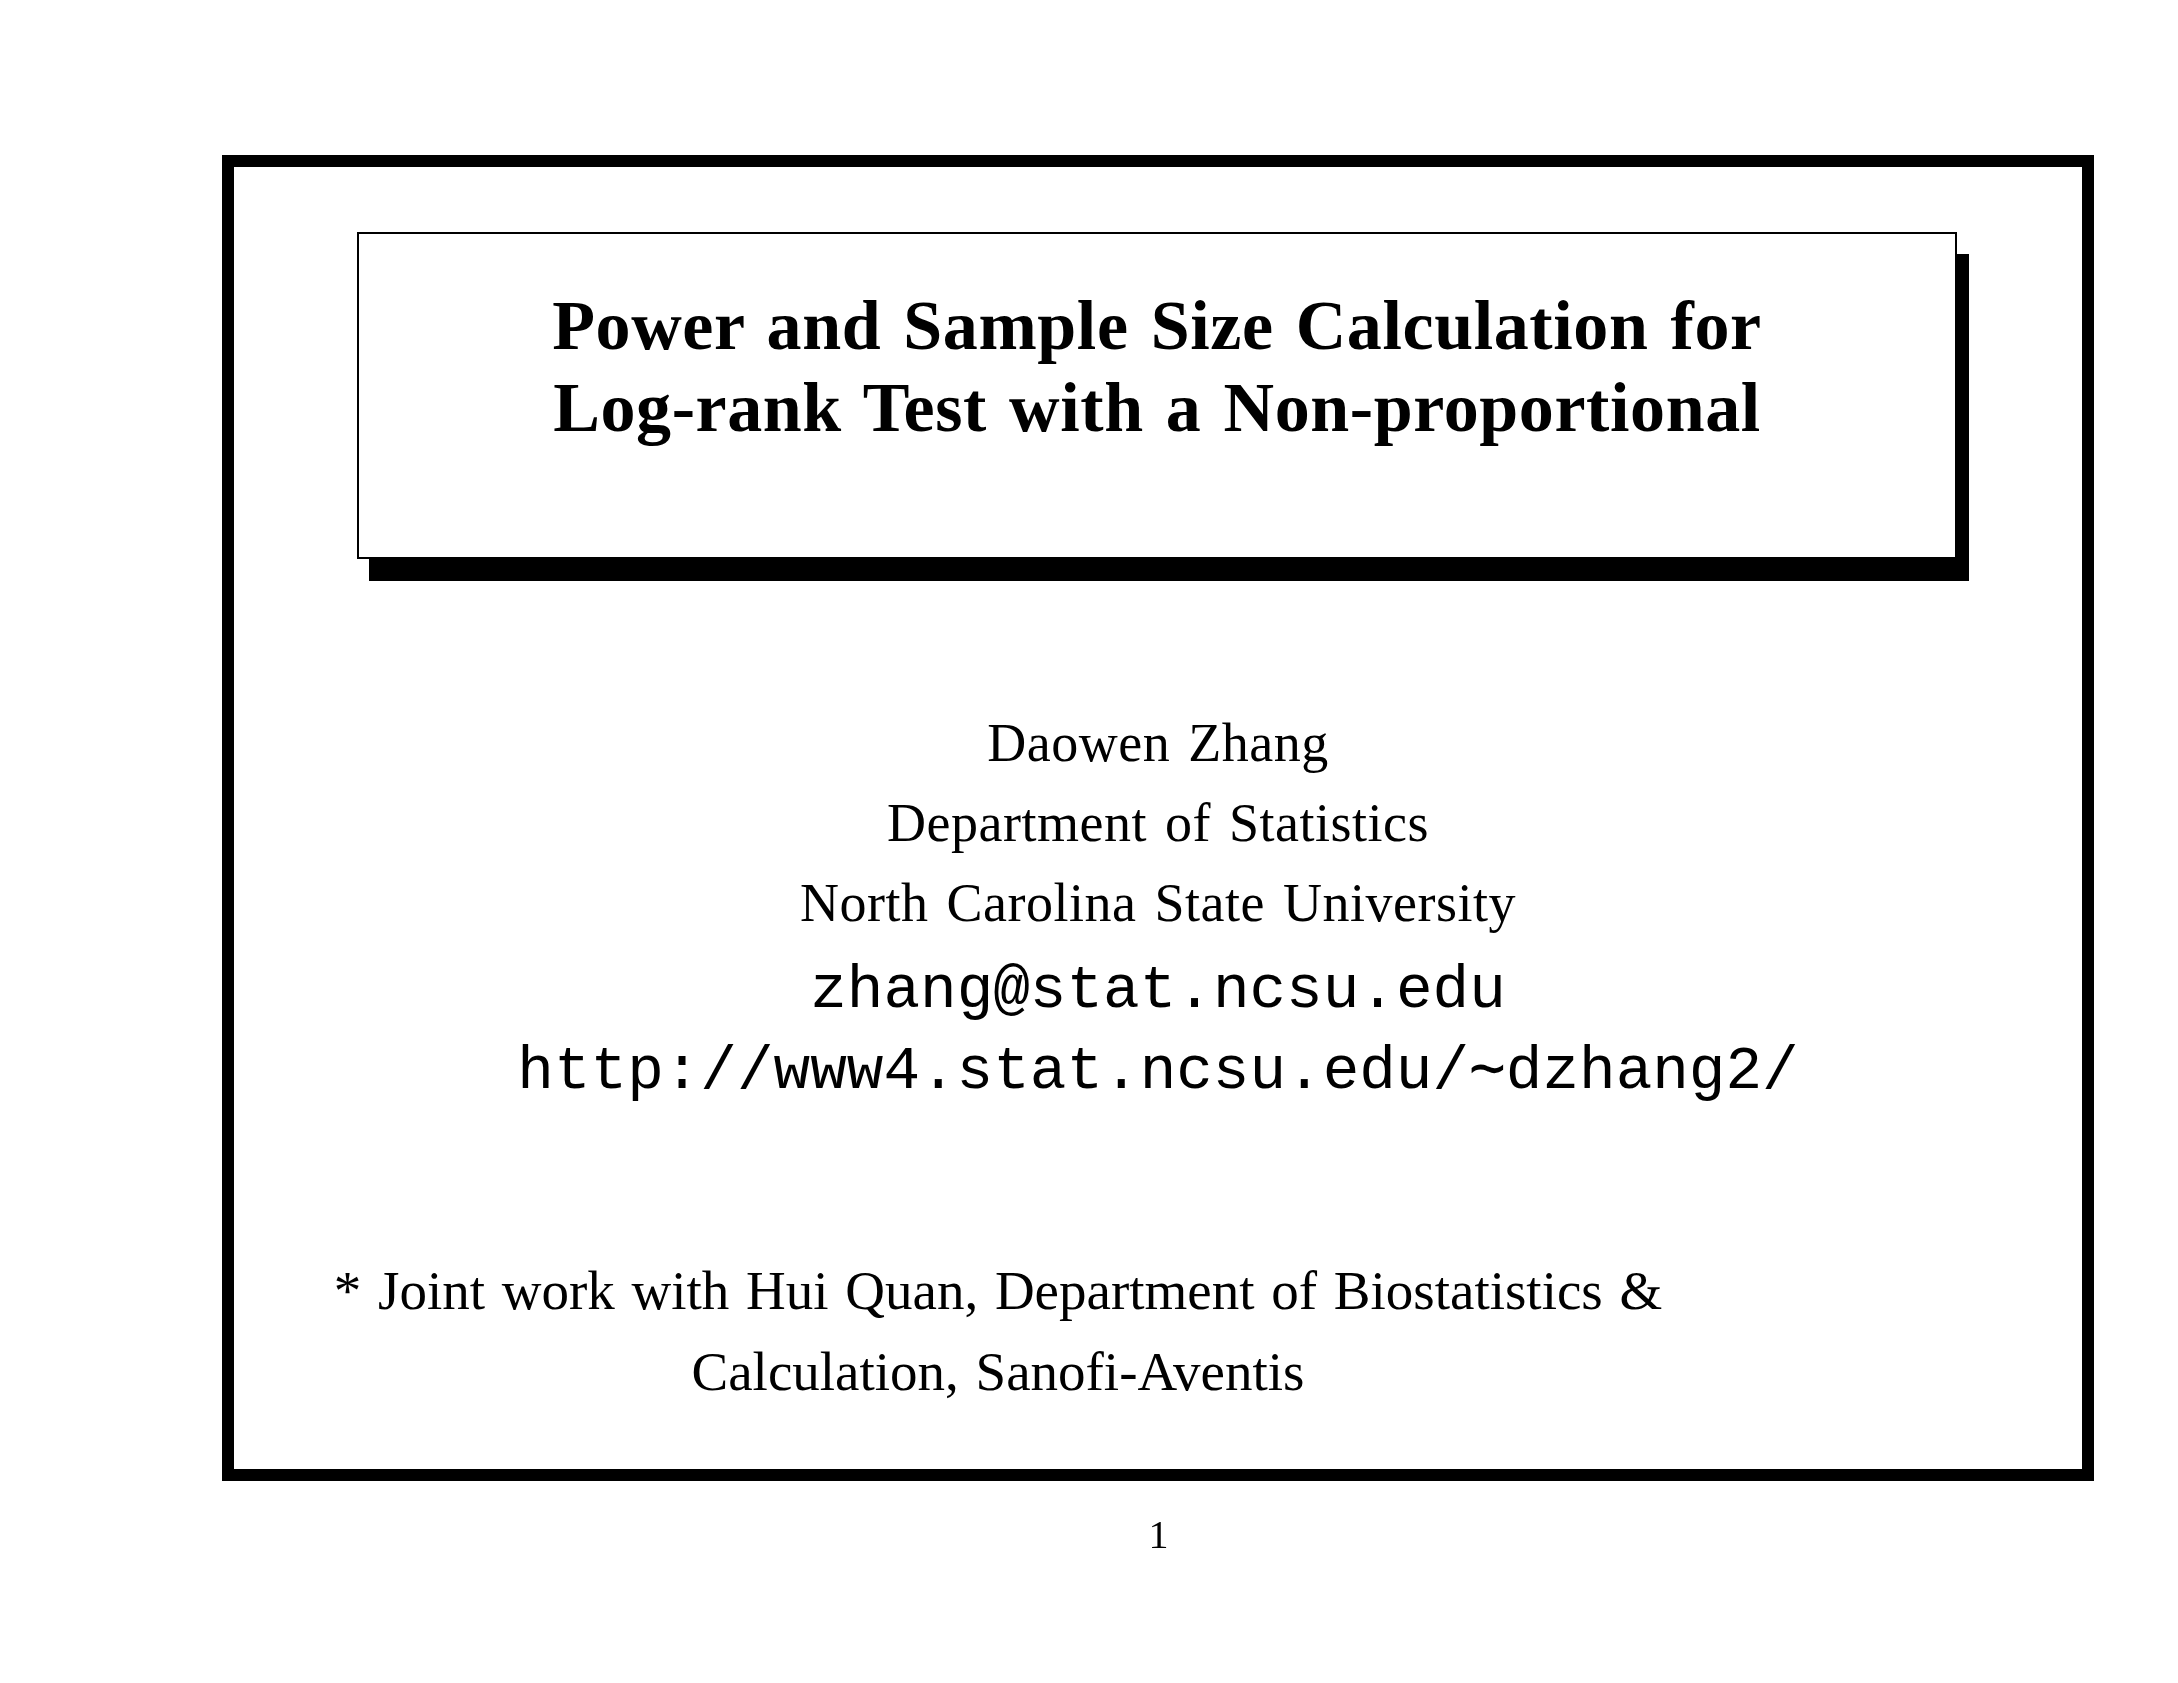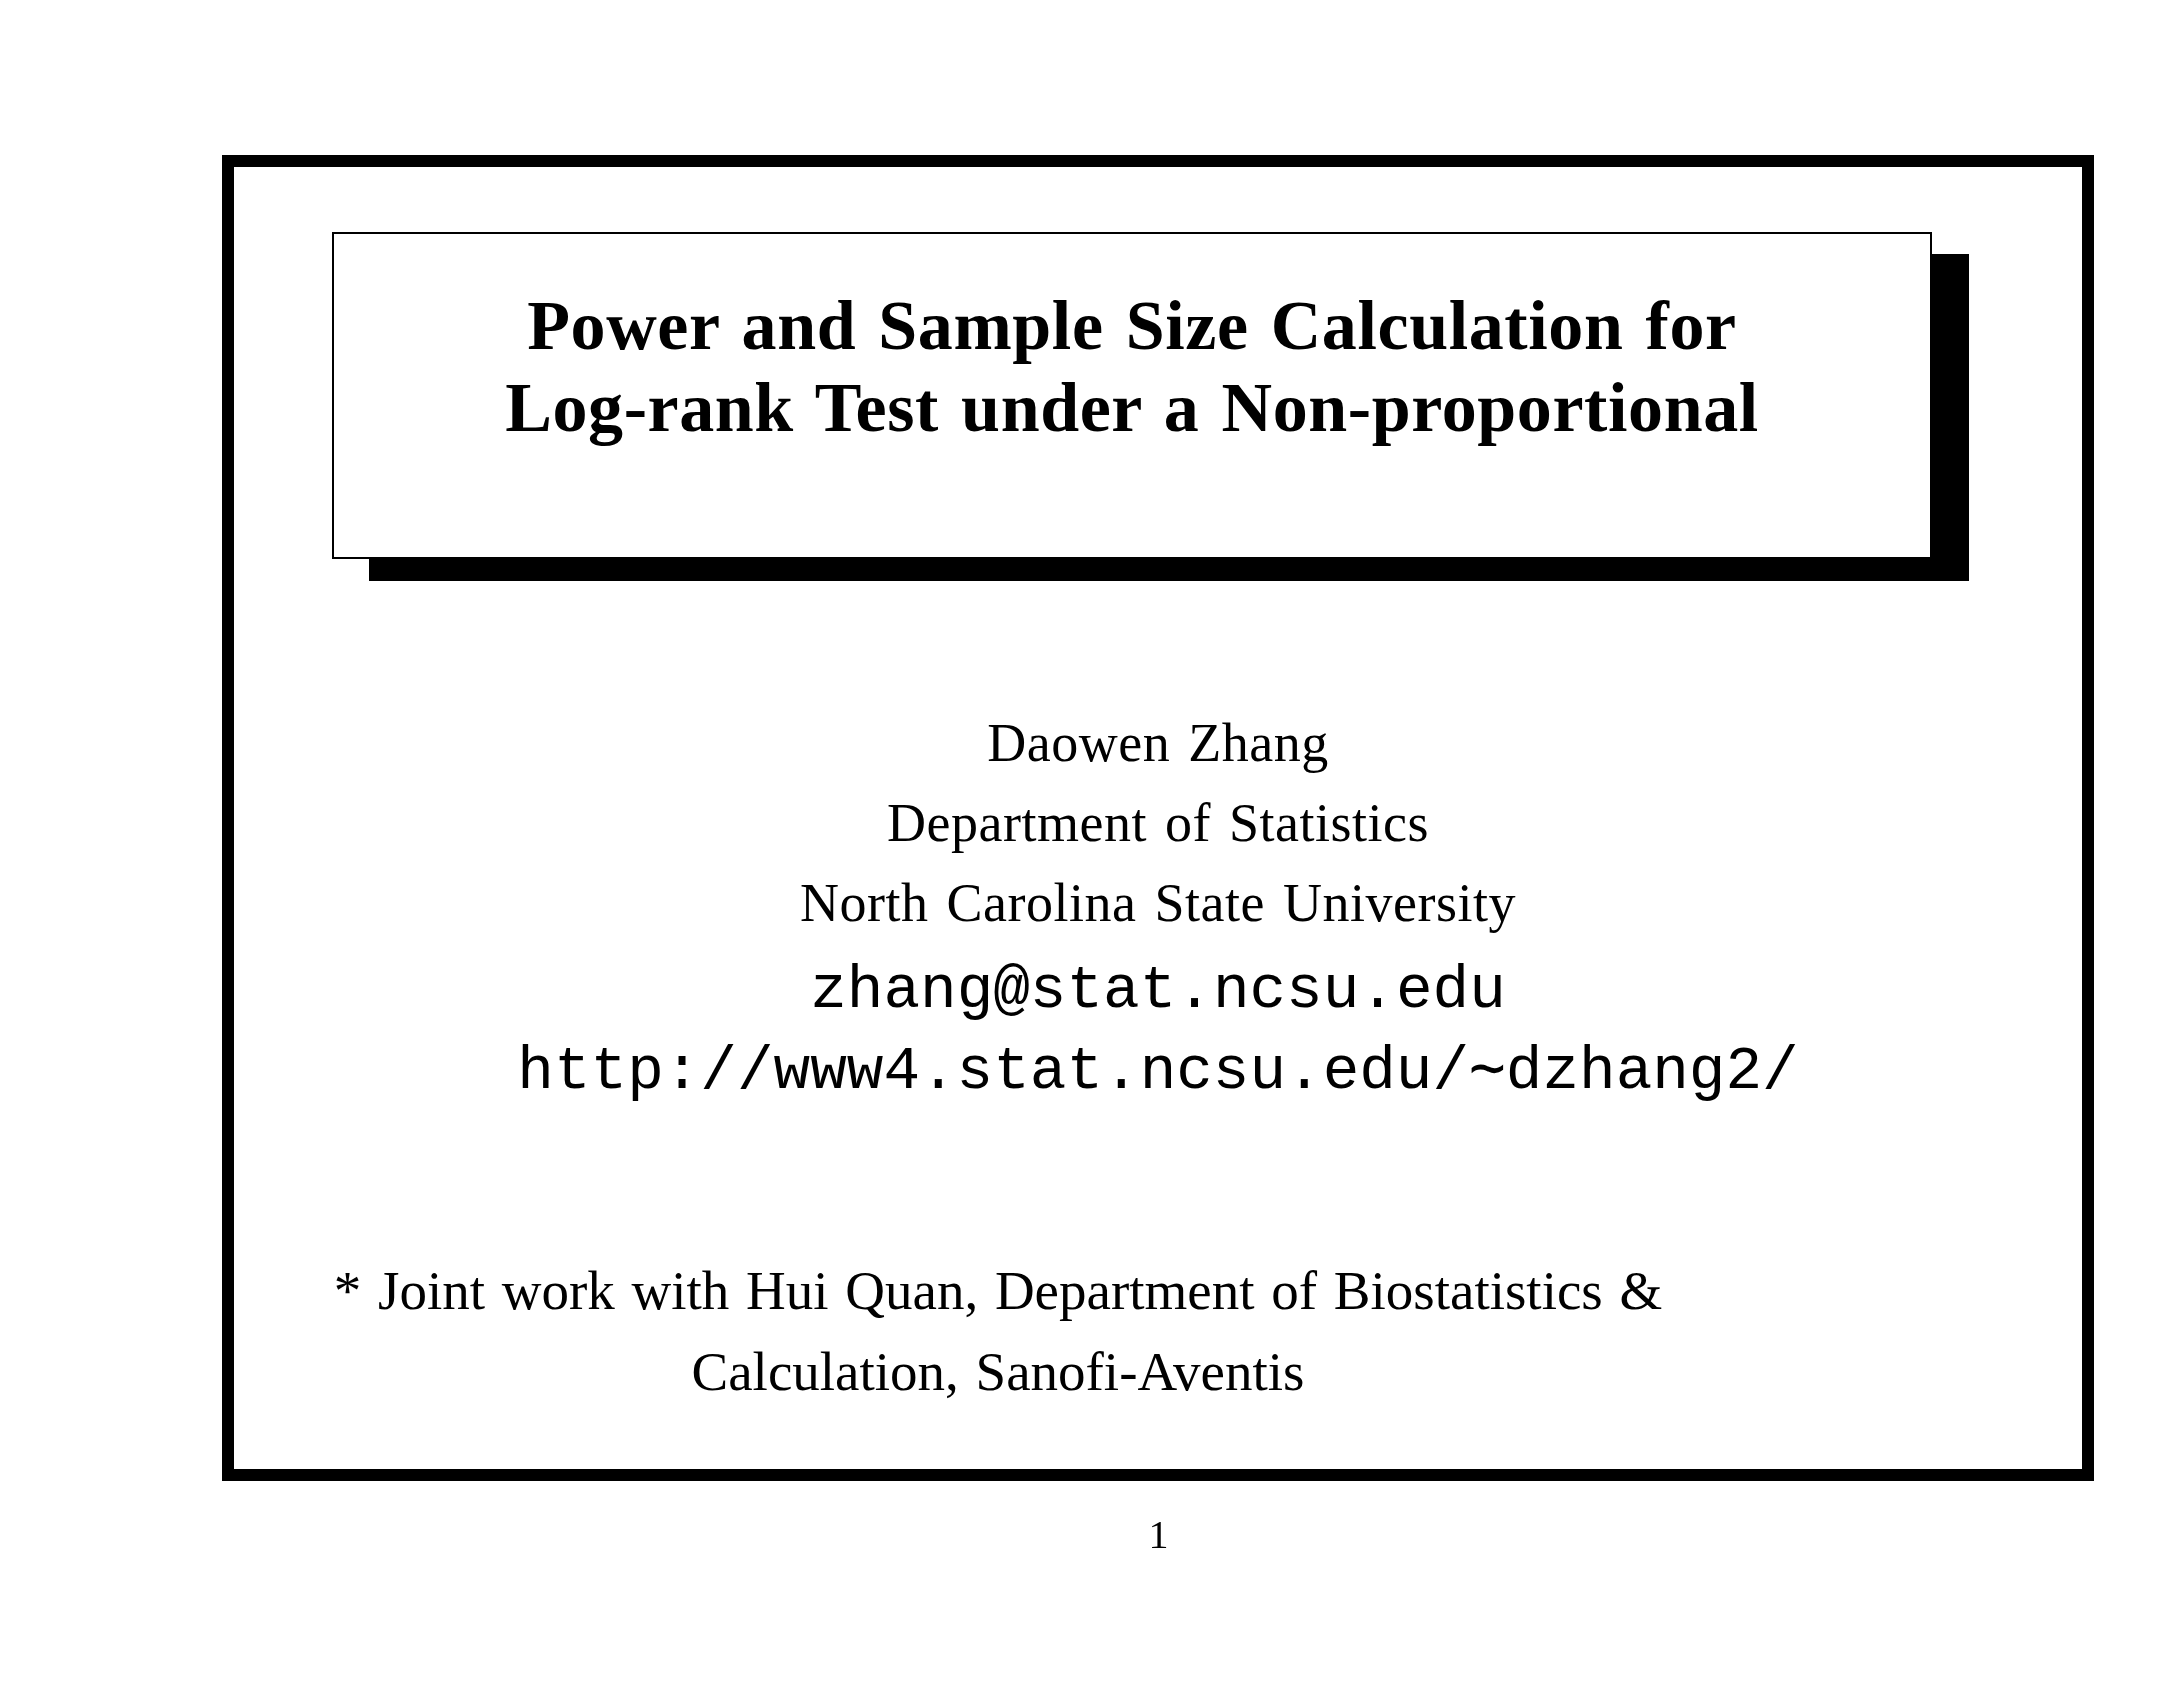--- a/index.html
+++ b/index.html
@@ -28,21 +28,21 @@
     .title-shadow {
       position: absolute;
       left: 369px;
       top: 254px;
       width: 1600px;
       height: 327px;
       background: #000000;
     }
     .title-box {
       position: absolute;
-      left: 332px;
+      left: 357px;
       top: 232px;
       width: 1600px;
       height: 327px;
       box-sizing: border-box;
       border: 2px solid #000000;
       background: #ffffff;
     }
     .title-line {
       position: absolute;
       left: 0;
@@ -104,21 +104,21 @@
     }
   </style>
 </head>
 <body>
 
 <div class="slide-frame"></div>
 
 <div class="title-shadow"></div>
 <div class="title-box">
   <div class="title-line" style="top: 57px;">Power and Sample Size Calculation for</div>
-  <div class="title-line" style="top: 139px;">Log-rank Test under a Non-proportional</div>
+  <div class="title-line" style="top: 139px;">Log-rank Test with a Non-proportional</div>
 </div>
 
 <div class="author-line author-bold" style="top: 716px;">Daowen Zhang</div>
 <div class="author-line author-bold" style="top: 796px;">Department of Statistics</div>
 <div class="author-line author-bold" style="top: 876px; text-align: center;">North Carolina State University</div>
 <div class="author-line author-mono" style="top: 960px;">zhang@stat.ncsu.edu</div>
 <div class="author-line author-mono" style="top: 1041px;">http://www4.stat.ncsu.edu/∼dzhang2/</div>
 
 <div class="footnote-line" style="top: 1263px;">* Joint work with Hui Quan, Department of Biostatistics &amp;</div>
 <div class="footnote-line" style="top: 1344px;">Calculation, Sanofi-Aventis</div>

